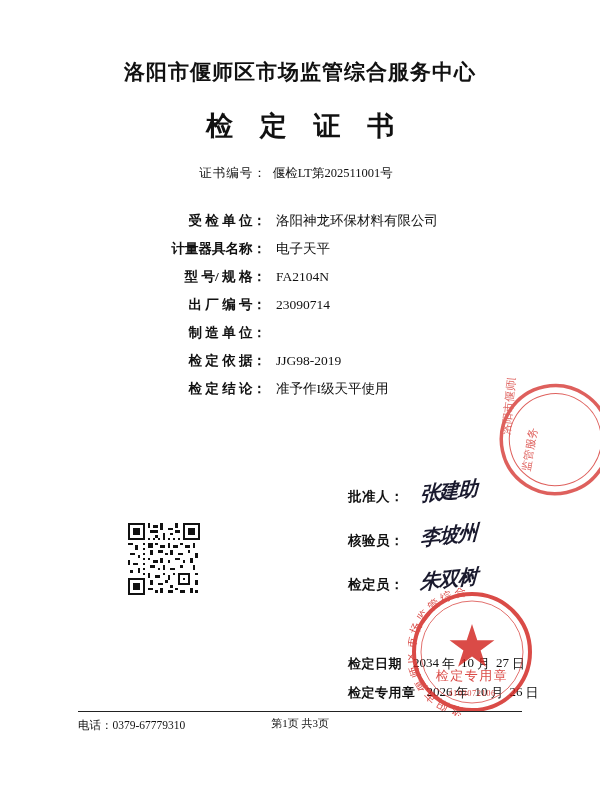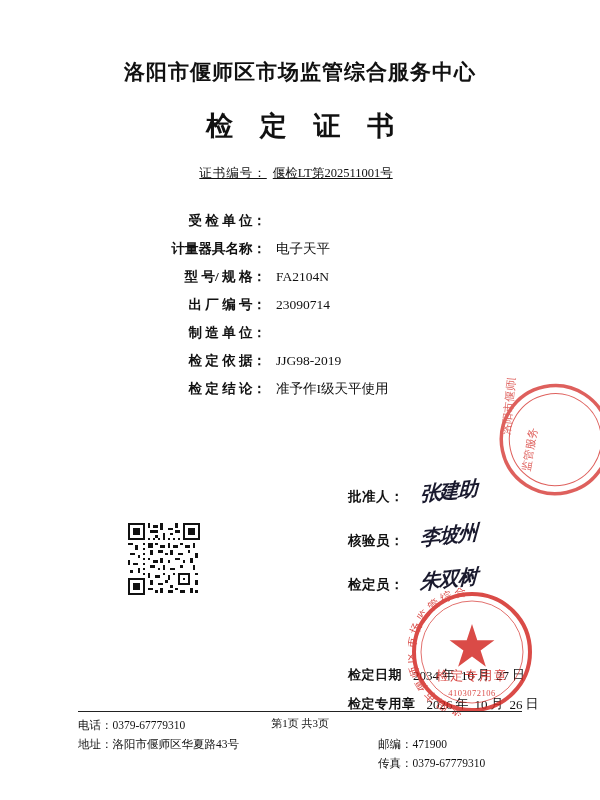--- a/index.html
+++ b/index.html
@@ -47,21 +47,20 @@
     color: #111;
   }
   .cert-no {
     position: absolute;
     top: 165px;
     left: 0;
     width: 592px;
     text-align: center;
     font-size: 12.5px;
     color: #111;
-    text-decoration: underline;
   }
   .cert-no .cert-no-label {
     letter-spacing: 1px;
   }
   .cert-no .cert-no-value {
     margin-left: 6px;
   }
 
   
   .fields {
@@ -137,21 +136,21 @@
   .date-block {
     position: absolute;
     left: 348px;
     top: 655px;
     width: 250px;
     font-size: 13px;
   }
   .date-row {
     height: 29px;
     display: flex;
-    align-items: flex-end;
+    align-items: flex-start;
     white-space: nowrap;
   }
   .date-label {
     font-weight: bold;
     letter-spacing: 0.5px;
     margin-right: 8px;
   }
   .date-seg { margin-right: 3px; }
   .date-num { margin: 0 3px; }
 
@@ -217,20 +216,21 @@
   <div class="cert-no">
     <span class="cert-no-label">证书编号：</span><span class="cert-no-value">偃检LT第202511001号</span>
   </div>
 
   <div class="fields">
     <div class="field-row">
       <div class="field-label">
           <span>受 检 单 位</span>
           <span>：</span>
         </div>
+      <div class="field-value">洛阳神龙环保材料有限公司</div>
     </div>
     <div class="field-row">
       <div class="field-label">
           <span>计量器具名称</span>
           <span>：</span>
         </div>
       <div class="field-value">电子天平</div>
     </div>
     <div class="field-row">
       <div class="field-label">
@@ -447,30 +447,16 @@
     </svg>
   </div>
 
   <div class="footer-rule"></div>
   <div class="footer">
     <div class="footer-row">
       <div class="footer-right">
         <span>电话：</span><span>0379-67779310</span>
       </div>
     </div>
-    <div class="footer-row">
-      <div class="footer-left">
-        <span>地址：</span><span>洛阳市偃师区华夏路43号</span>
-      </div>
-      <div class="footer-right">
-        <span>邮编：</span><span>471900</span>
-      </div>
-    </div>
-    <div class="footer-row">
-      <div class="footer-left"></div>
-      <div class="footer-right">
-        <span>传真：</span><span>0379-67779310</span>
-      </div>
-    </div>
   </div>
   <div class="page-num">第1页 共3页</div>
 
 </div>
 
 </body></html>

